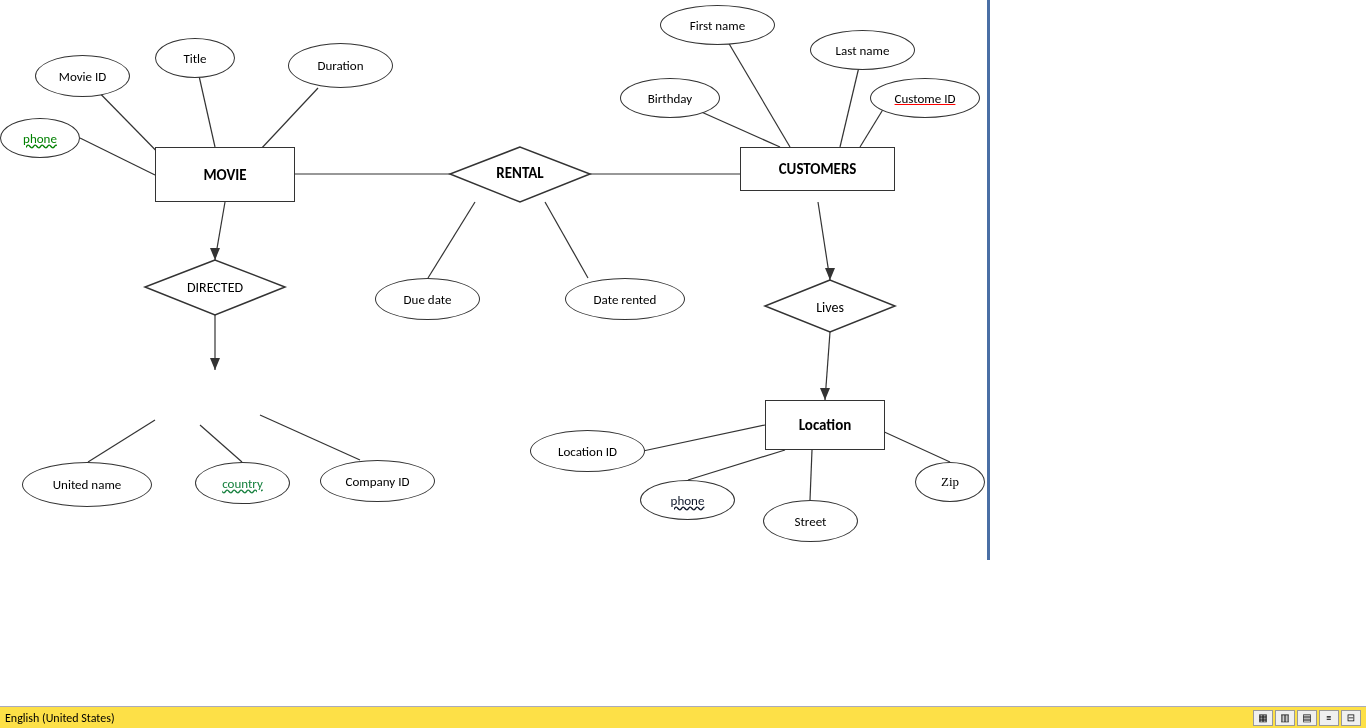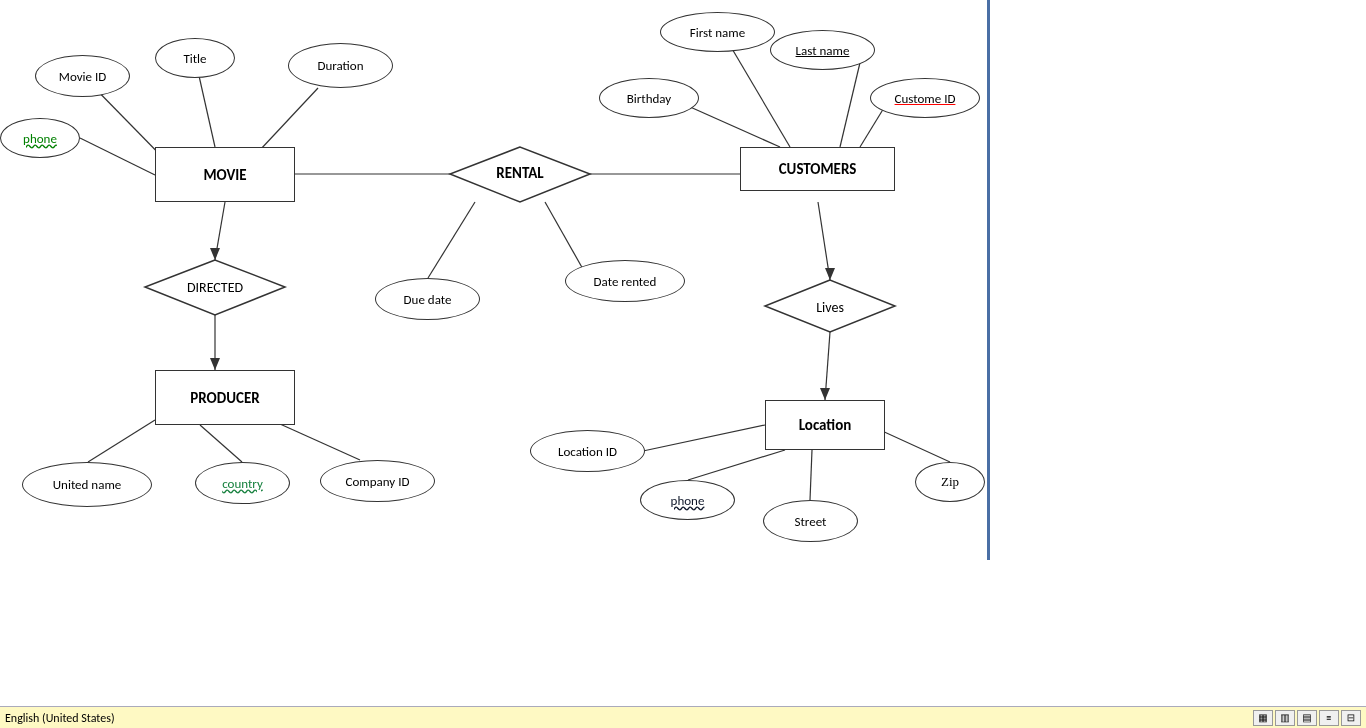--- a/index.html
+++ b/index.html
@@ -65,21 +65,21 @@
       text-decoration-style: wavy;
       text-decoration-color: #1a5276;
     }
 
     .status-bar {
       position: absolute;
       bottom: 0;
       left: 0;
       width: 1366px;
       height: 22px;
-      background: #fef9c3;
+      background: #fde047;
       display: flex;
       align-items: center;
       padding-left: 5px;
       font-size: 12px;
       color: #000;
       border-top: 1px solid #aab;
     }
 
     .status-right {
       position: absolute;
@@ -166,23 +166,20 @@
   </svg>
 
   <div class="entity" style="left:155px; top:147px; width:140px; height:55px;">
     <span>MOVIE</span>
   </div>
 
   <div class="entity" style="left:740px; top:147px; width:155px; height:44px;">
     <span>CUSTOMERS</span>
   </div>
 
-  <div class="entity" style="left:155px; top:370px; width:140px; height:55px;">
-    <span>PRODUCER</span>
-  </div>
 
   <div class="entity" style="left:765px; top:400px; width:120px; height:50px;">
     <span>Location</span>
   </div>
 
   <div class="attribute" style="left:35px; top:55px; width:95px; height:42px;">
     <span>Movie ID</span>
   </div>
 
   <div class="attribute" style="left:155px; top:38px; width:80px; height:40px;align-items:center;">
@@ -190,41 +187,41 @@
   </div>
 
   <div class="attribute" style="left:288px; top:43px; width:105px; height:45px;">
     <span>Duration</span>
   </div>
 
   <div class="attribute green" style="left:0px; top:118px; width:80px; height:40px;">
     <span>phone</span>
   </div>
 
-  <div class="attribute" style="left:660px; top:12px; width:115px; height:40px;">
+  <div class="attribute" style="left:660px; top:5px; width:115px; height:40px;">
     <span>First name</span>
   </div>
 
-  <div class="attribute" style="left:770px; top:30px; width:105px; height:40px;text-decoration:underline;">
+  <div class="attribute" style="left:810px; top:30px; width:105px; height:40px;">
     <span>Last name</span>
   </div>
 
-  <div class="attribute" style="left:599px; top:78px; width:100px; height:40px;align-items:center;">
+  <div class="attribute" style="left:620px; top:78px; width:100px; height:40px;align-items:center;">
     <span>Birthday</span>
   </div>
 
   <div class="attribute underlined" style="left:870px; top:78px; width:110px; height:40px;">
     <span style="text-decoration:underline; text-decoration-color:red;">Custome ID</span>
   </div>
 
   <div class="attribute" style="left:375px; top:278px; width:105px; height:42px;">
     <span>Due date</span>
   </div>
 
-  <div class="attribute" style="left:565px; top:260px; width:120px; height:42px;text-align:center;">
+  <div class="attribute" style="left:565px; top:278px; width:120px; height:42px;text-align:center;">
     <span>Date rented</span>
   </div>
 
   <div class="attribute" style="left:22px; top:462px; width:130px; height:45px;">
     <span>United name</span>
   </div>
 
   <div class="attribute blue-underline" style="left:195px; top:462px; width:95px; height:42px;">
     <span style="color:#15803d; text-decoration:underline; text-decoration-style:wavy;">country</span>
   </div>

